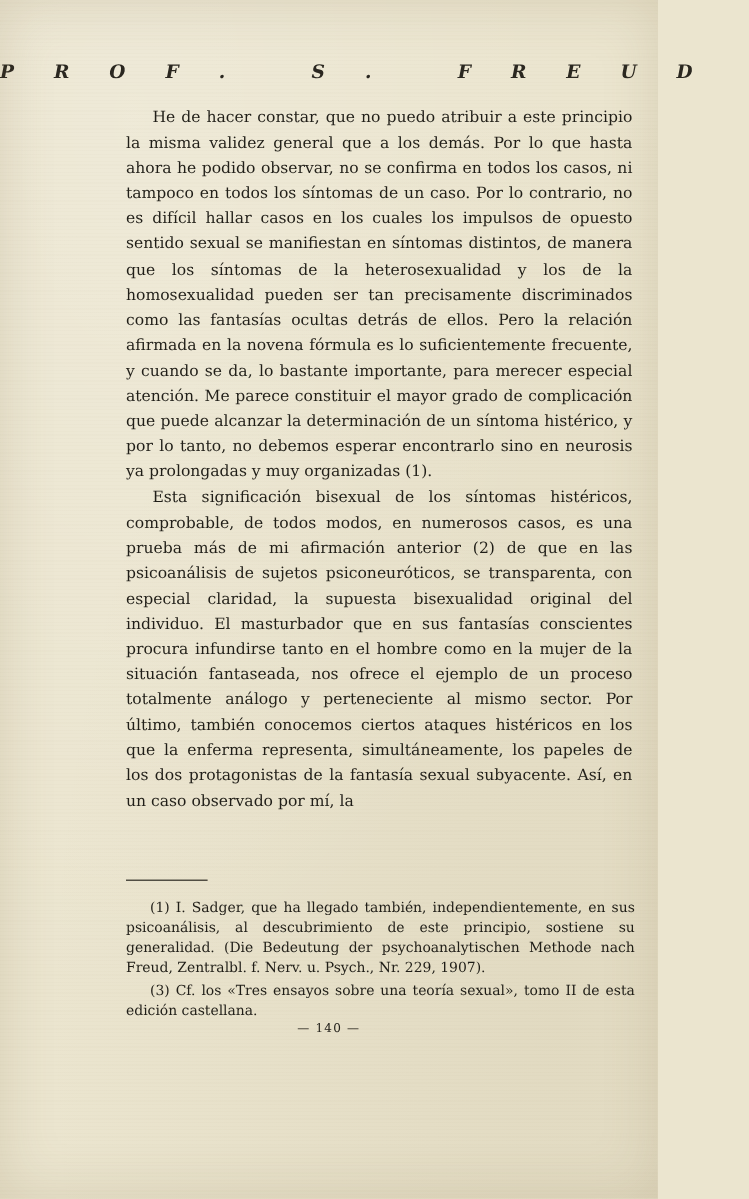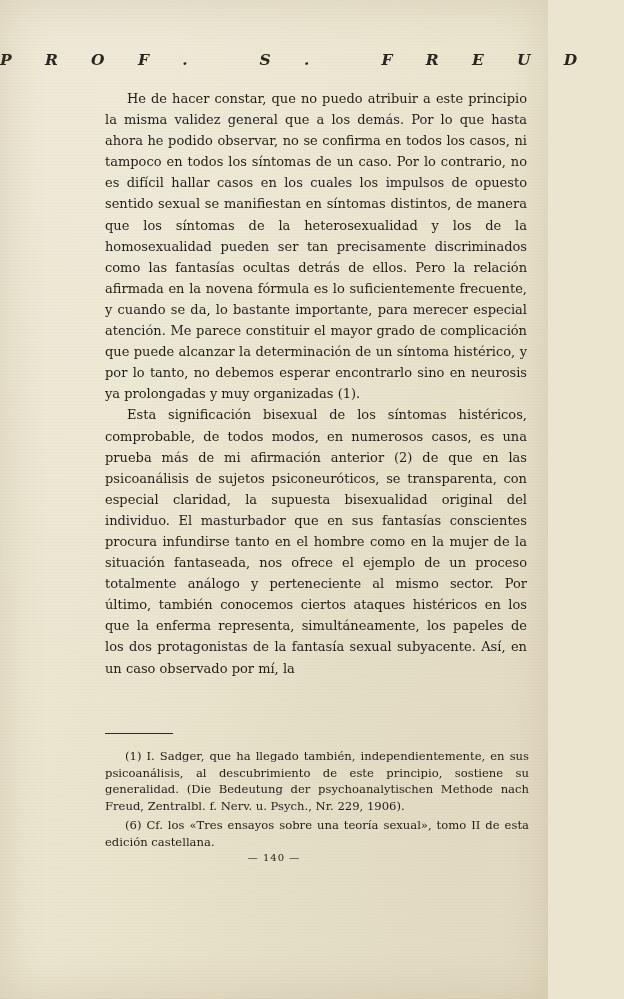--- a/index.html
+++ b/index.html
@@ -115,21 +115,21 @@
   <div class="running-head">P  R  O  F  .     S  .     F  R  E  U  D</div>
 
   <div class="content">
     <p class="body-par">He de hacer constar, que no puedo atribuir a este principio la misma validez general que a los demás. Por lo que hasta ahora he podido observar, no se confirma en todos los casos, ni tampoco en todos los síntomas de un caso. Por lo contrario, no es difícil hallar casos en los cuales los impulsos de opuesto sentido sexual se manifiestan en síntomas distintos, de manera que los síntomas de la heterosexualidad y los de la homosexualidad pueden ser tan precisamente discriminados como las fantasías ocultas detrás de ellos. Pero la relación afirmada en la novena fórmula es lo suficientemente frecuente, y cuando se da, lo bastante importante, para merecer especial atención. Me parece constituir el mayor grado de complicación que puede alcanzar la determinación de un síntoma histérico, y por lo tanto, no debemos esperar encontrarlo sino en neurosis ya prolongadas y muy organizadas (1).</p>
     <p class="body-par">Esta significación bisexual de los síntomas histéricos, comprobable, de todos modos, en numerosos casos, es una prueba más de mi afirmación anterior (2) de que en las psicoanálisis de sujetos psiconeuróticos, se transparenta, con especial claridad, la supuesta bisexualidad original del individuo. El masturbador que en sus fantasías conscientes procura infundirse tanto en el hombre como en la mujer de la situación fantaseada, nos ofrece el ejemplo de un proceso totalmente análogo y perteneciente al mismo sector. Por último, también conocemos ciertos ataques histéricos en los que la enferma representa, simultáneamente, los papeles de los dos protagonistas de la fantasía sexual subyacente. Así, en un caso observado por mí, la</p>
   </div>
 
   <div class="rule"></div>
 
   <div class="notes">
-    <p class="note">(1)  I. Sadger, que ha llegado también, independientemente, en sus psicoanálisis, al descubrimiento de este principio, sostiene su generalidad. (Die Bedeutung der psychoanalytischen Methode nach Freud, Zentralbl. f. Nerv. u. Psych., Nr. 229, 1906).</p>
-    <p class="note">(6)  Cf. los «Tres ensayos sobre una teoría sexual», tomo II de esta edición castellana.</p>
+    <p class="note">(1)  I. Sadger, que ha llegado también, independientemente, en sus psicoanálisis, al descubrimiento de este principio, sostiene su generalidad. (Die Bedeutung der psychoanalytischen Methode nach Freud, Zentralbl. f. Nerv. u. Psych., Nr. 229, 1907).</p>
+    <p class="note">(3)  Cf. los «Tres ensayos sobre una teoría sexual», tomo II de esta edición castellana.</p>
   </div>
 
   <div class="folio">—  140  —</div>
 
   <div class="grain"></div>
   <div class="edge-shade"></div>
 </div>
 
 </body></html>

